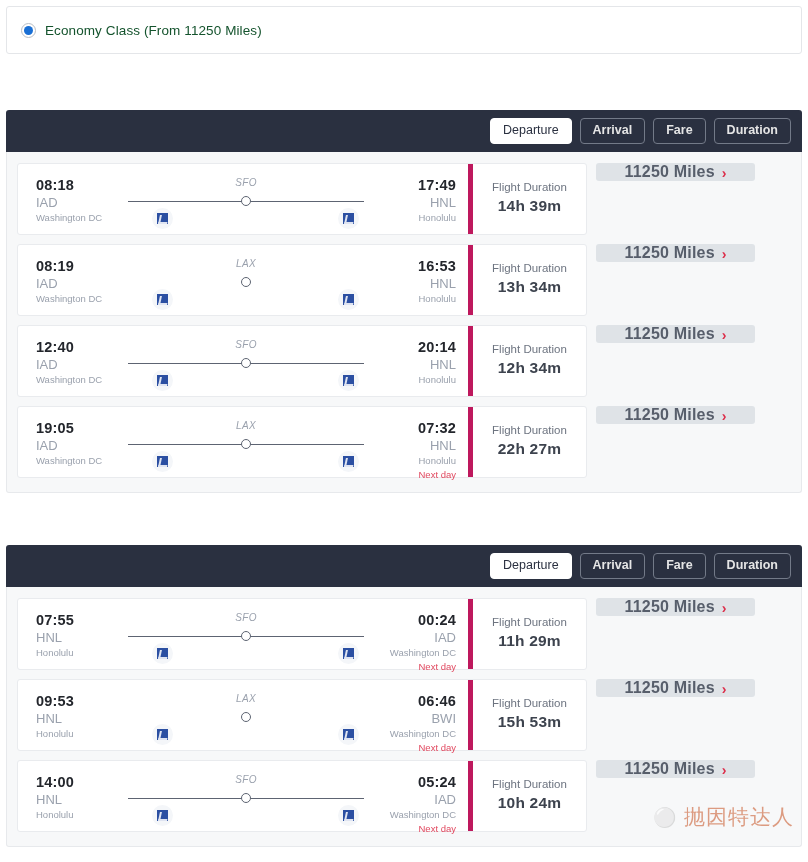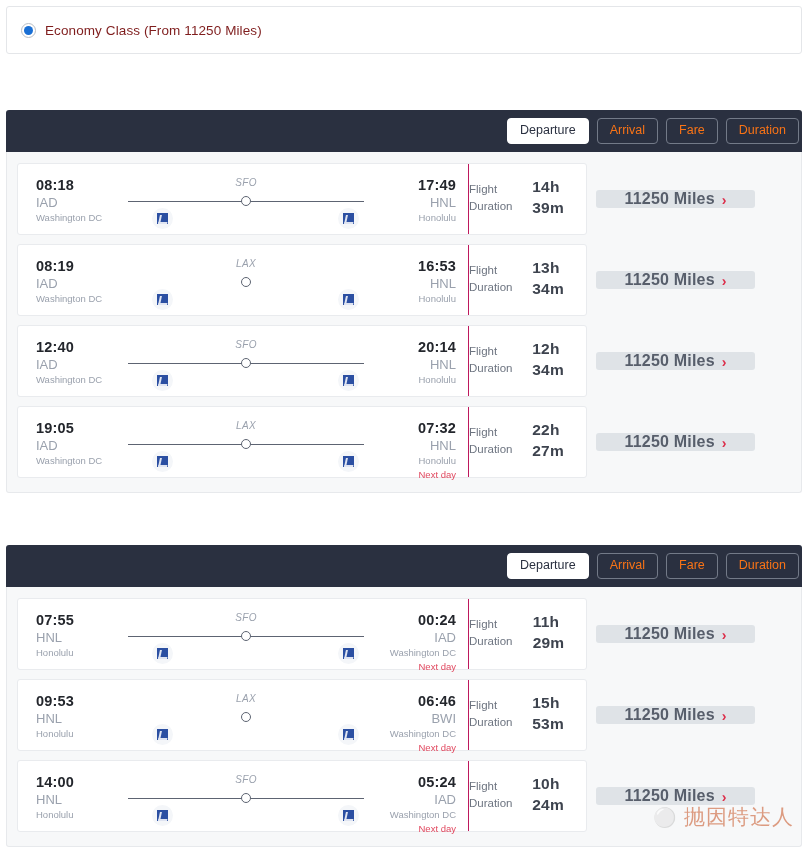--- a/index.html
+++ b/index.html
@@ -29,71 +29,71 @@
     background: #ffffff;
     display: flex; align-items: center; justify-content: center;
     flex: 0 0 auto;
   }
   .radio .dot {
     width: 9px; height: 9px; border-radius: 50%;
     background: #1a6fd4;
   }
   .cabin-label {
     font-size: 13.5px;
-    color: #7f1d1d;
+    color: #14532d;
     letter-spacing: .1px;
   }
 
   
   .panel {
     margin: 0 6px;
     background: #f7f8f9;
     border: 1px solid #e7e9ec;
     border-top: none;
     border-radius: 0 0 3px 3px;
   }
   .panel-wrap { margin-top: 56px; }
   .panel-wrap.second { margin-top: 52px; }
 
   .panel-header {
     background: #2a3040;
     height: 42px;
     display: flex;
     align-items: center;
     justify-content: flex-end;
-    padding-right: 3px;
+    padding-right: 11px;
     gap: 8px;
     margin: 0 6px;
     border-radius: 3px 3px 0 0;
   }
   .sort-btn {
     font-size: 12.5px;
-    font-weight: normal;
-    color: #f97316;
+    font-weight: bold;
+    color: #e5e5e5;
     background: transparent;
     border: 1px solid #737a88;
     border-radius: 4px;
     padding: 5px 12px 6px 12px;
     line-height: 1;
     cursor: pointer;
     white-space: nowrap;
   }
   .sort-btn.active {
     background: #ffffff;
     color: #2a3040;
     border-color: #ffffff;
     font-weight: normal;
   }
 
   .panel-body { padding: 11px 10px 14px 10px; }
 
   
   .flight-row {
     display: flex;
-    align-items: center;
+    align-items: flex-start;
     gap: 9px;
     margin-bottom: 9px;
   }
   .flight-row:last-child { margin-bottom: 0; }
 
   .flight-card {
     flex: 1 1 auto;
     background: #ffffff;
     border: 1px solid #e9ebee;
     border-radius: 3px;
@@ -207,23 +207,23 @@
     transform: skewX(-12deg);
     opacity: .85;
   }
   .logo-badge.first { left: 116px; }
   .logo-badge.second { left: 302px; }
 
   
   .duration {
     width: 118px;
     flex: 0 0 auto;
-    border-left: 1px solid #be185d;
-    display: flex;
-    flex-direction: row;
+    border-left: 5px solid #be185d;
+    display: flex;
+    flex-direction: column;
     align-items: center;
     justify-content: center;
     padding-bottom: 2px;
   }
   .dur-label {
     font-size: 11.5px;
     color: #6d7480;
     line-height: 1.5;
   }
   .dur-value {

